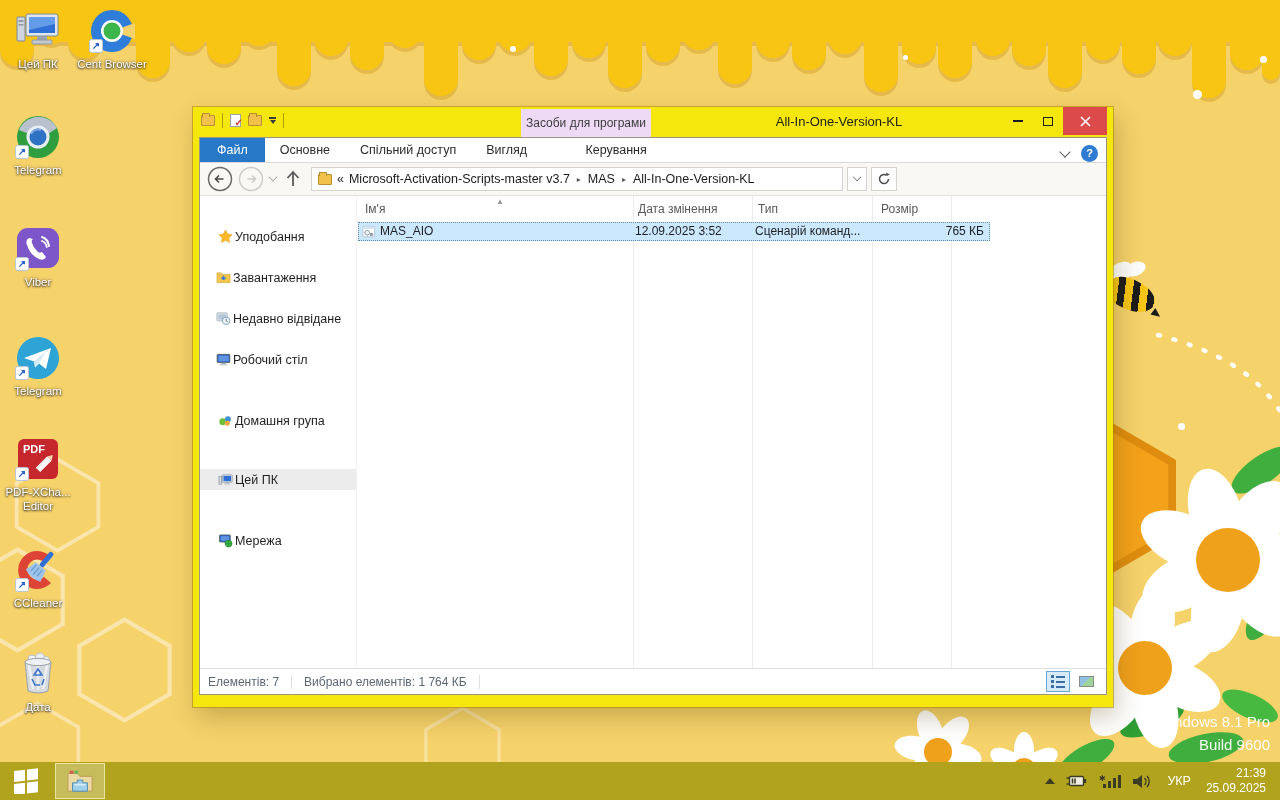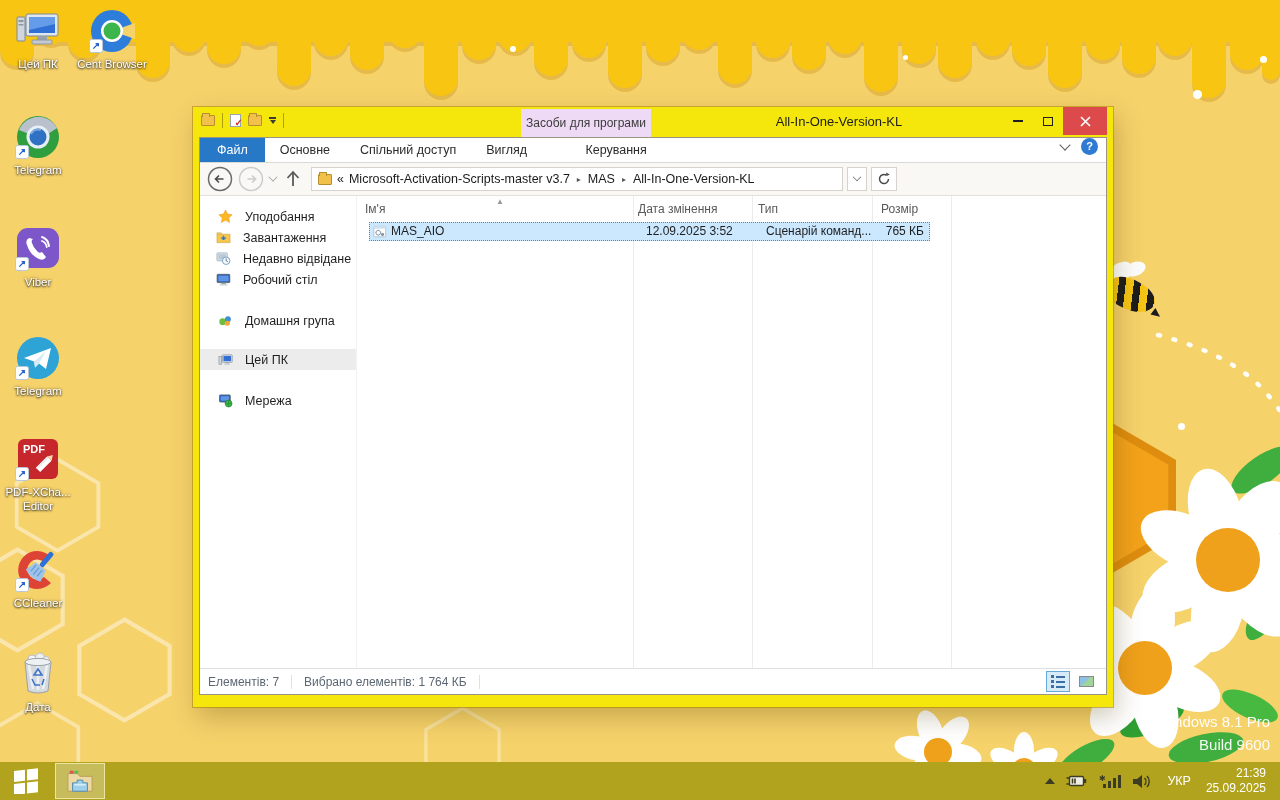--- a/index.html
+++ b/index.html
@@ -50,21 +50,21 @@
   .ctx-tab { position:absolute; left:322px; top:2px; width:130px; height:28px; background:#eedaf4;
              text-align:center; line-height:28px; font-size:12px; color:#3c3c3c; }
   .caption-btns { position:absolute; right:0; top:0; display:flex; height:28px; }
   .cap { width:30px; height:28px; display:flex; align-items:center; justify-content:center; }
   .cap.close { width:44px; background:#dd4a4c; }
   .glyph-min { width:10px; height:2px; background:#1e1e1e; }
   .glyph-max { width:10px; height:9px; border:1.4px solid #1e1e1e; background:transparent; }
 
   .client { background:#fff; height:558px; border:1px solid #9a9484; display:flex; flex-direction:column; }
 
-  .tabrow { height:25px; background:#fff; display:flex; align-items:flex-start; border-bottom:1px solid #d9d9d9; font-size:12.5px; }
+  .tabrow { height:25px; background:#fff; display:flex; align-items:flex-end; border-bottom:1px solid #d9d9d9; font-size:12.5px; }
   .tab { padding:0 15px; line-height:24px; color:#2b2b2b; white-space:nowrap; }
   .tab.file { background:#2779c7; color:#fff; padding:0 17px; }
   .tab.manage { width:130px; text-align:center; padding:0; margin-left:9px; }
   .tabrow-right { margin-left:auto; display:flex; align-items:center; gap:12px; padding-right:8px; }
   .chev { width:8px; height:8px; border-right:1.6px solid #5f5f5f; border-bottom:1.6px solid #5f5f5f;
           transform:rotate(45deg); margin-top:-4px; }
   .help { width:17px; height:17px; border-radius:50%; background:#2f7bd3; color:#fff; font-size:11px;
           font-weight:bold; text-align:center; line-height:17px; }
 
   .addrrow { height:33px; background:#f9f8f5; border-bottom:1px solid #e3e0da; display:flex; align-items:center; padding:0 7px; gap:5px; }
@@ -76,31 +76,31 @@
   .sqbtn { height:24px; background:#fff; border:1px solid #d6d3ce; display:flex; align-items:center; justify-content:center; }
   .addr-chev { width:20px; margin-left:-1px; }
   .addr-refresh { width:26px; margin-left:-1px; }
   .searchbox { height:24px; width:220px; margin-left:9px; background:#fff; border:1px solid #d6d3ce;
                display:flex; align-items:center; padding:0 6px; }
   .searchbox input { border:0; outline:0; flex:1; font-family:"Liberation Sans",sans-serif; font-size:12.5px; color:#444; background:transparent; }
   .searchbox input::placeholder { color:#6d6d6d; opacity:1; }
 
   .mainarea { flex:1; display:flex; min-height:0; }
   .sidepane { width:157px; flex:none; padding-top:10px; font-size:12.5px; color:#1f1f1f; position:relative; }
-  .sideitem { height:21px; display:flex; align-items:center; gap:12px; padding-left:18px; white-space:nowrap; }
+  .sideitem { height:21px; display:flex; align-items:center; gap:2px; padding-left:18px; white-space:nowrap;margin-top:20px; }
   .sideitem.child { padding-left:16px; }
   .sideitem.sel { background:#ececec; }
   .sideitem svg { flex:none; }
   .gap20 { height:20px; } .gap18 { height:18px; }
 
   .listpane { flex:1; position:relative; font-size:12px; color:#1e1e1e; overflow:hidden; }
   .colsep { position:absolute; top:0; bottom:0; width:1px; background:#ececec; }
   .hdr { position:absolute; top:0; height:25px; line-height:26px; color:#595959; }
   .sortmark { position:absolute; left:139px; top:1px; font-size:8px; color:#9a9a9a; }
-  .filerow { position:absolute; left:12px; top:26px; width:561px; height:19px; background:#cbe8ff;
+  .filerow { position:absolute; left:1px; top:26px; width:632px; height:19px; background:#cbe8ff;
              border:1px dotted #5b87ad; }
   .cell { position:absolute; top:0; height:17px; line-height:17px; white-space:nowrap; }
   .namecell { left:3px; display:flex; align-items:center; gap:4px; }
 
   .statusbar { height:26px; border-top:1px solid #e0e0e0; display:flex; align-items:center;
                font-size:12px; color:#5c6773; padding:0 8px; }
   .st-sep { width:1px; height:14px; background:#e0e0e0; margin:0 12px; }
   .viewbtns { margin-left:auto; display:flex; gap:4px; }
   .vbtn { width:24px; height:21px; display:flex; align-items:center; justify-content:center; }
   .vbtn.sel { background:#d6ebf7; border:1px solid #66a8d8; }

